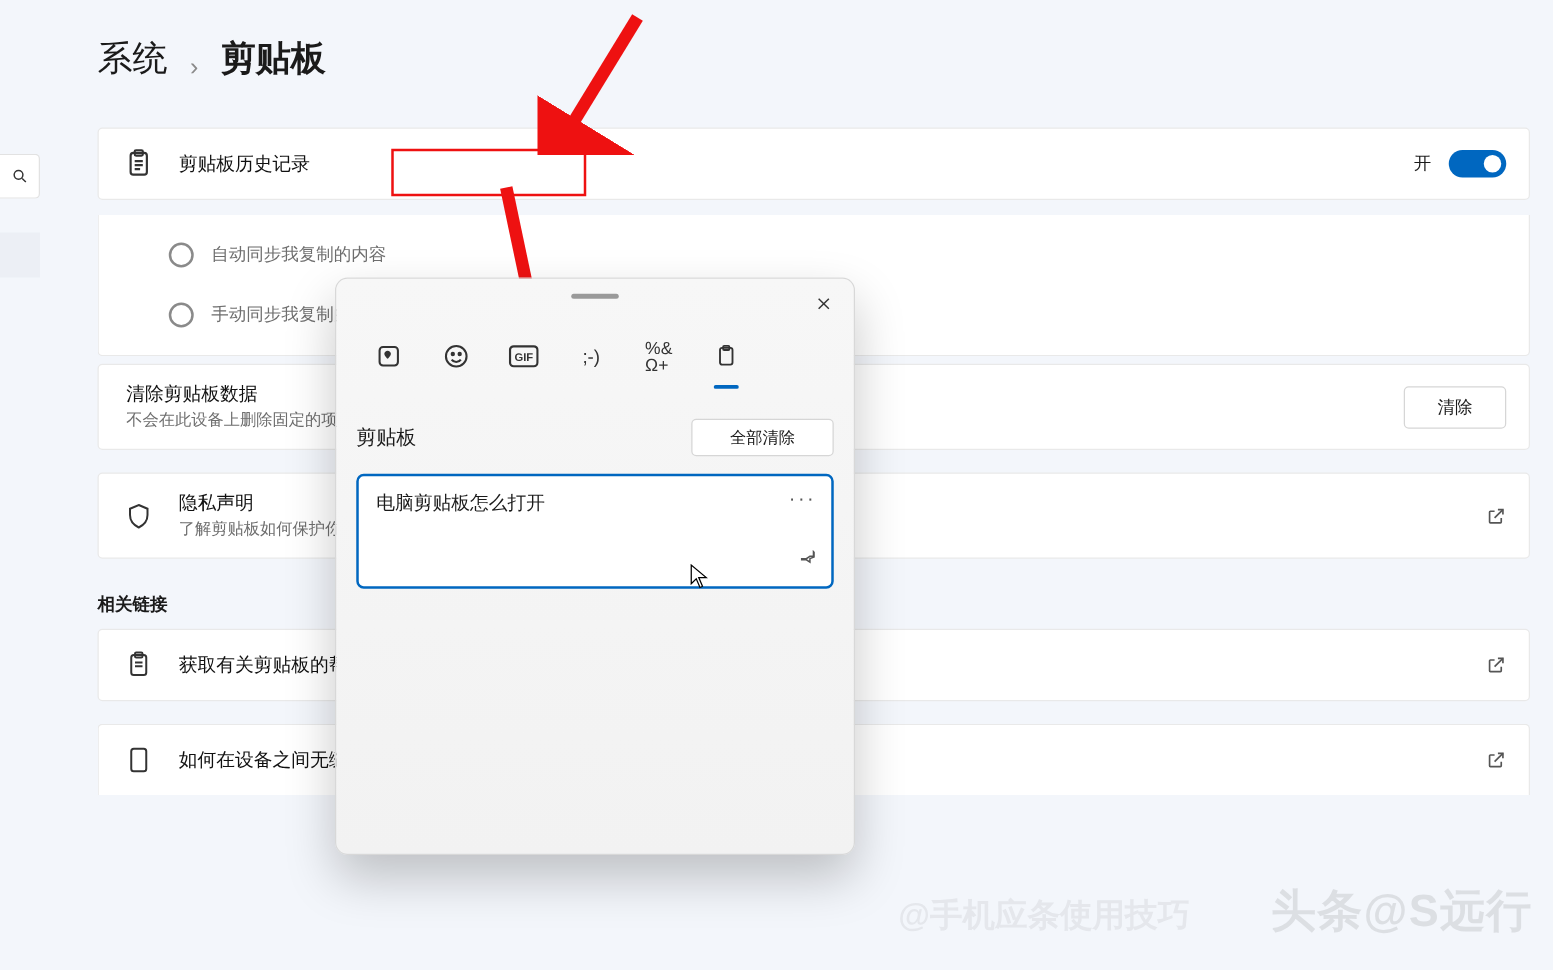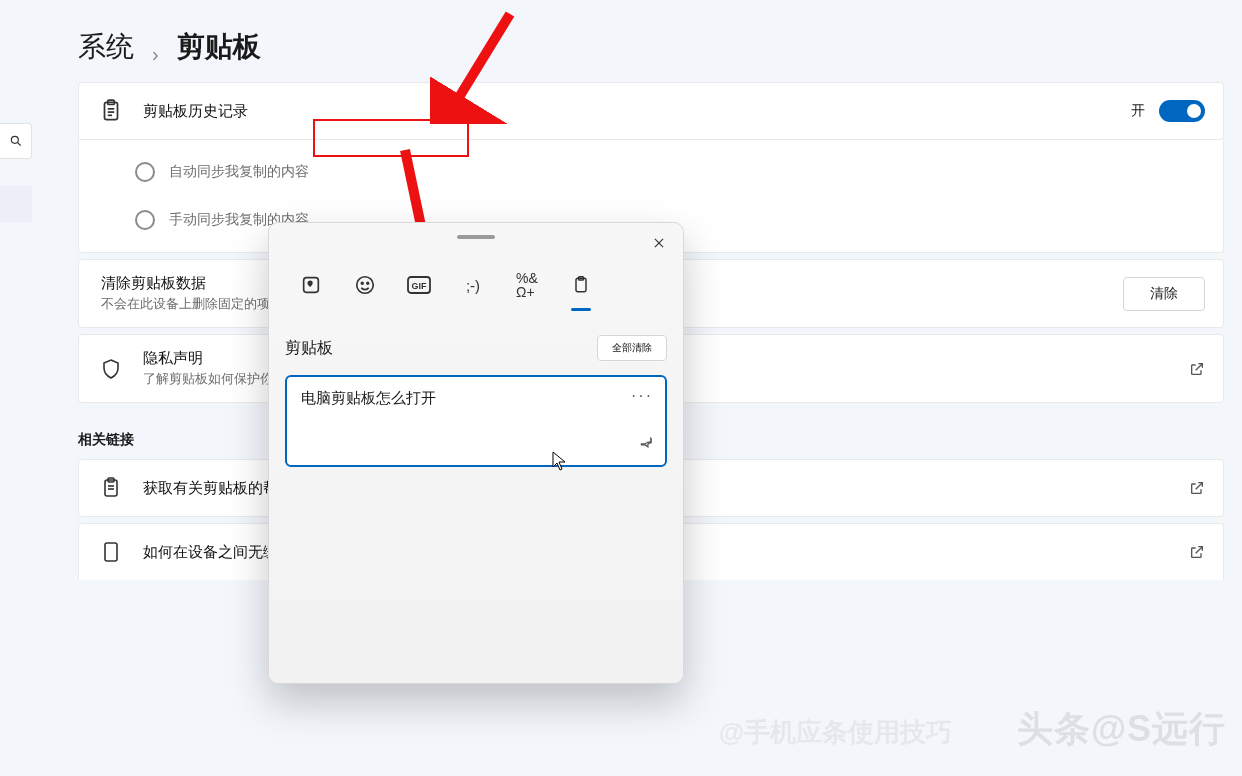--- a/index.html
+++ b/index.html
@@ -6,25 +6,25 @@
   *{box-sizing:border-box;}
 
   
   .search-stub{position:absolute;left:0;top:123px;width:32px;height:36px;background:#fff;border:1px solid #e2e2e2;border-left:none;border-radius:0 4px 4px 0;display:flex;align-items:center;justify-content:center;}
   .search-stub svg{width:14px;height:14px;}
 
   .selected-side{position:absolute;left:0;top:186px;width:32px;height:36px;background:#eceff5;}
 
   .content{position:absolute;left:78px;top:16px;right:18px;}
 
-  .breadcrumb{display:flex;align-items:flex-end;gap:18px;font-size:28px;margin-top:12px;margin-bottom:16px;}
+  .breadcrumb{display:flex;align-items:flex-end;gap:18px;font-size:28px;margin-top:12px;margin-bottom:36px;}
   .breadcrumb .sep{color:#8a8a8a;font-size:20px;}
   .breadcrumb .cur{font-weight:600;}
 
-  .card{background:#fff;border:1px solid #e9e9e9;border-radius:4px;margin-bottom:6px;padding:14px 18px;display:flex;align-items:center;position:relative;}
+  .card{background:#fff;border:1px solid #e9e9e9;border-radius:4px;margin-bottom:18px;padding:14px 18px;display:flex;align-items:center;position:relative;}
   .card .ic{width:28px;height:28px;margin-right:18px;display:flex;align-items:center;justify-content:center;flex-shrink:0;}
   .card .txt{flex:1;}
   .card .ttl{font-size:15px;color:#111;}
   .card .sub{font-size:13px;color:#6e6e6e;margin-top:2px;}
   .card .right{display:flex;align-items:center;gap:14px;}
   .state{font-size:14px;}
   .toggle{width:46px;height:22px;border-radius:11px;position:relative;}
   .toggle.on{background:#0067c0;}
   .toggle.on::after{content:"";width:14px;height:14px;border-radius:50%;background:#fff;position:absolute;right:4px;top:4px;}
   .toggle.off{background:#fff;border:1px solid #888;}
@@ -49,21 +49,21 @@
   
   .popup{position:absolute;left:268px;top:222px;width:416px;height:462px;background:linear-gradient(#f7f7f7,#f2f2f2);border:1px solid #d8d8d8;border-radius:10px;box-shadow:0 18px 40px rgba(0,0,0,.22);}
   .popup .grab{position:absolute;left:50%;top:12px;transform:translateX(-50%);width:38px;height:4px;background:#9a9a9a;border-radius:2px;}
   .popup .close{position:absolute;right:10px;top:6px;width:28px;height:28px;display:flex;align-items:center;justify-content:center;}
   .popup .tabs{position:absolute;left:0;top:50px;width:100%;display:flex;gap:30px;padding-left:30px;}
   .popup .tab{width:24px;height:24px;display:flex;align-items:center;justify-content:center;position:relative;}
   .popup .tab.active::after{content:"";position:absolute;bottom:-14px;left:2px;width:20px;height:3px;background:#0067c0;border-radius:2px;}
   .popup .body{position:absolute;left:16px;right:16px;top:112px;}
   .popup .hdr{display:flex;align-items:center;justify-content:space-between;margin-bottom:14px;}
   .popup .hdr .t{font-size:16px;}
-  .popup .hdr .clr{border:1px solid #d6d6d6;background:#fff;border-radius:4px;padding:5px 14px;font-size:10px;}
+  .popup .hdr .clr{border:1px solid #d6d6d6;background:#fff;border-radius:4px;padding:5px 30px;font-size:13px;}
   .popup .item{border:2px solid #0067c0;border-radius:6px;background:#fff;height:92px;padding:12px 14px;position:relative;}
   .popup .item .txt{font-size:15px;}
   .popup .item .dots{position:absolute;right:12px;top:10px;font-size:16px;letter-spacing:2px;color:#555;}
   .popup .item .pin{position:absolute;right:10px;bottom:10px;}
 
   .watermark{position:absolute;right:16px;bottom:22px;font-size:36px;font-weight:700;color:rgba(60,60,60,.12);letter-spacing:1px;white-space:nowrap;}
   .watermark2{position:absolute;right:290px;bottom:26px;font-size:26px;font-weight:700;color:rgba(60,60,60,.08);}
 
   .cursor{position:absolute;left:552px;top:451px;pointer-events:none;}
 </style>

